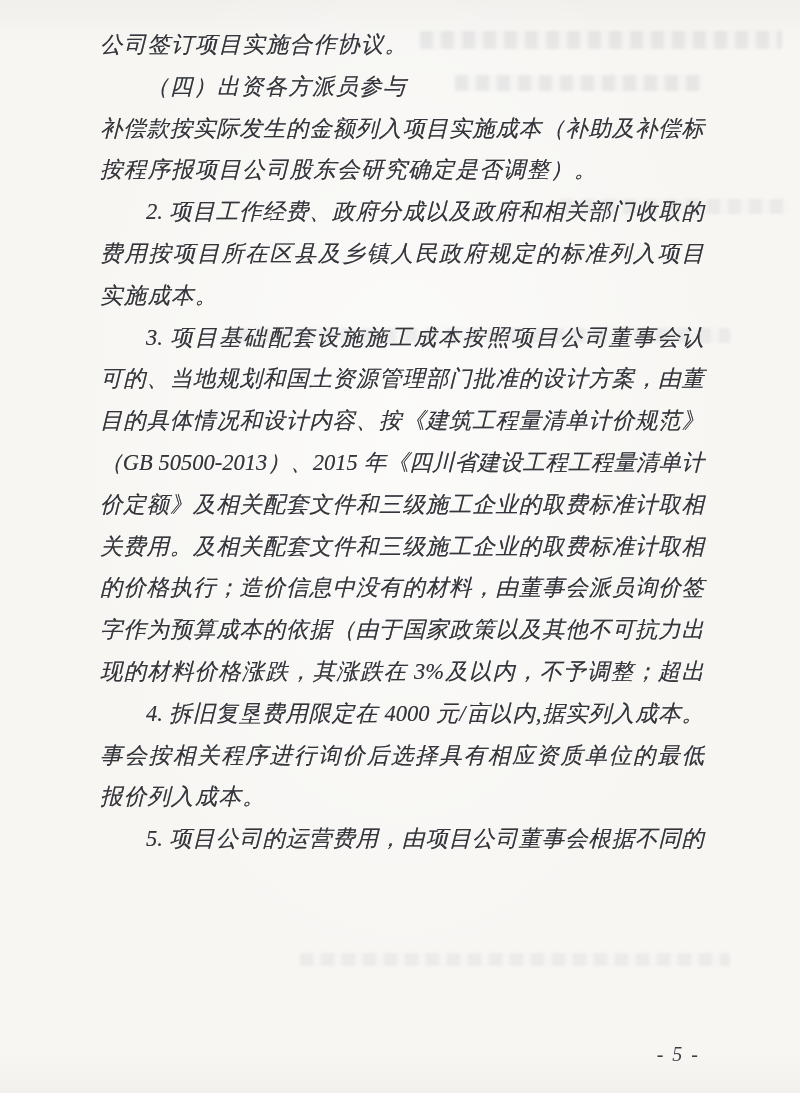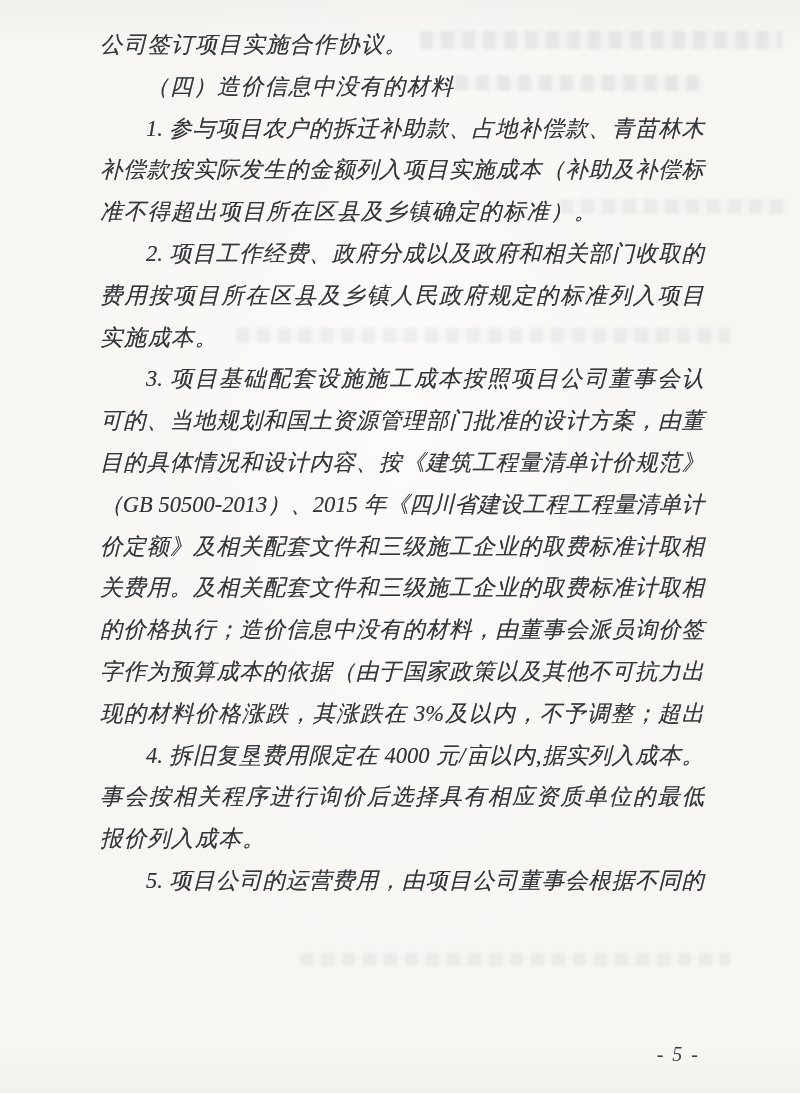--- a/index.html
+++ b/index.html
@@ -80,24 +80,23 @@
 <div class="page">
 
   <div class="ghost g1"></div>
   <div class="ghost g2"></div>
   <div class="ghost g3"></div>
   <div class="ghost g4"></div>
   <div class="ghost g5"></div>
 
   <div class="text-column">
     <div class="line">公司签订项目实施合作协议。</div>
-    <div class="line indent">（四）造价信息中没有的材料</div>
-    <div class="line indent fill">1. 参与项目农户的拆迁补助款、占地补偿款、青苗林木</div>
+    <div class="line indent">（四）出资各方派员参与</div>
     <div class="line fill">补偿款按实际发生的金额列入项目实施成本（补助及补偿标</div>
-    <div class="line">准不得超出项目所在区县及乡镇确定的标准）。</div>
+    <div class="line">按程序报项目公司股东会研究确定是否调整）。</div>
     <div class="line indent fill">2. 项目工作经费、政府分成以及政府和相关部门收取的</div>
     <div class="line fill">费用按项目所在区县及乡镇人民政府规定的标准列入项目</div>
     <div class="line">实施成本。</div>
     <div class="line indent fill">3. 项目基础配套设施施工成本按照项目公司董事会认</div>
     <div class="line fill">可的、当地规划和国土资源管理部门批准的设计方案，由董</div>
     <div class="line fill">目的具体情况和设计内容、按《建筑工程量清单计价规范》</div>
     <div class="line fill">（GB 50500-2013）、2015 年《四川省建设工程工程量清单计</div>
     <div class="line fill">价定额》及相关配套文件和三级施工企业的取费标准计取相</div>
     <div class="line fill">关费用。及相关配套文件和三级施工企业的取费标准计取相</div>
     <div class="line fill">的价格执行；造价信息中没有的材料，由董事会派员询价签</div>

